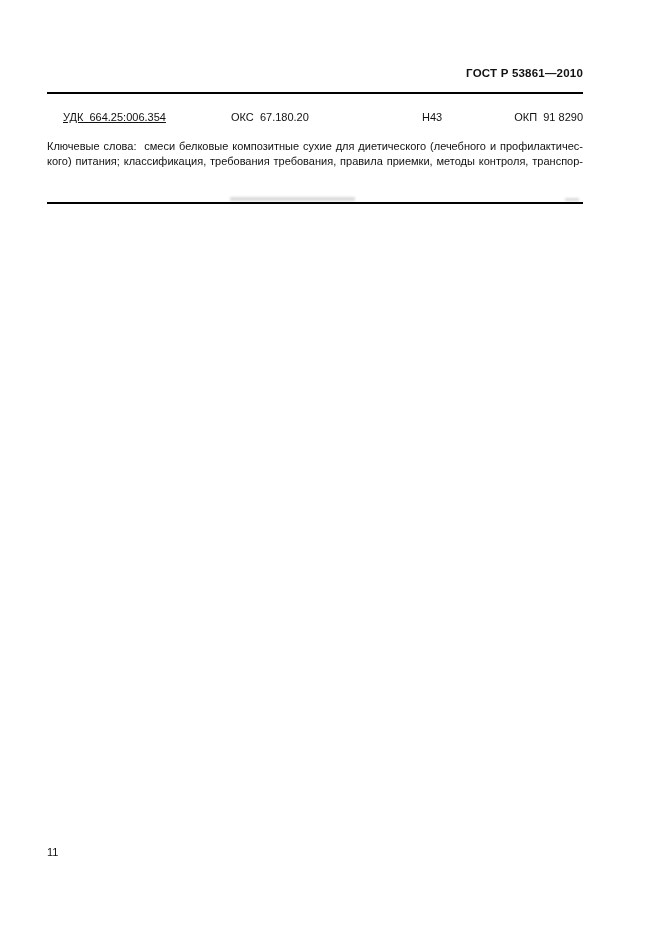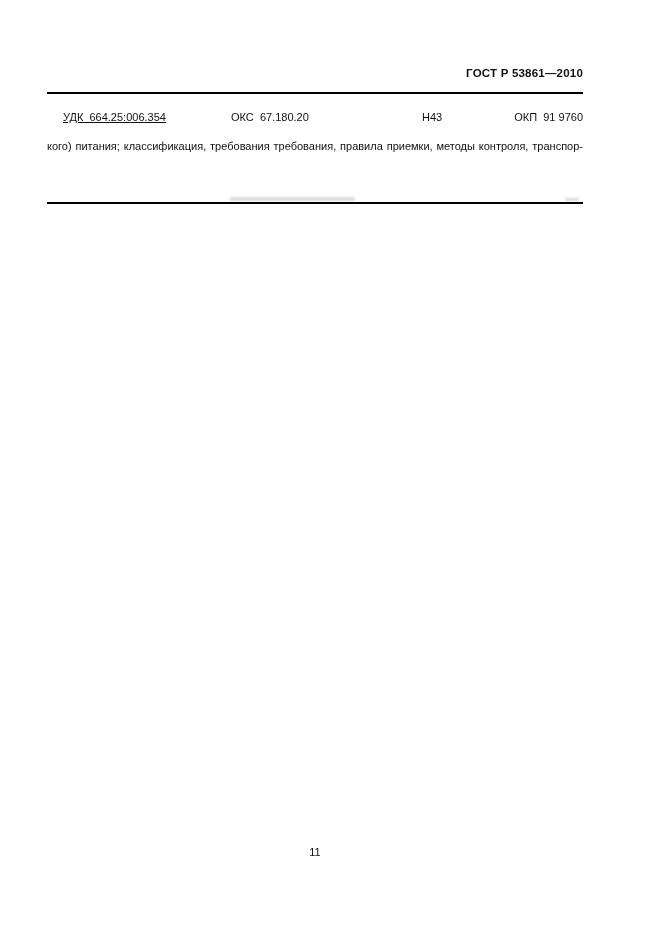--- a/index.html
+++ b/index.html
@@ -78,41 +78,42 @@
     filter: blur(1px);
     border-radius: 1px;
   }
   .artifact-1 { top: 197px; left: 230px; width: 125px; height: 4px; }
   .artifact-2 { top: 198px; left: 565px; width: 14px; height: 3px; }
   .page-number {
     position: absolute;
     top: 846px;
     left: 47px;
     width: 536px;
-    text-align: center;
+    text-align: left;
     font-size: 11px;
   }
 </style>
 </head>
 <body>
 
 <div class="page">
 
   <div class="doc-header">ГОСТ Р 53861—2010</div>
 
   <div class="rule rule-top"></div>
 
   <div class="class-row">
     <span class="udk">УДК  664.25:006.354</span>
     <span class="oks">ОКС  67.180.20</span>
     <span class="code">Н43</span>
-    <span class="okp">ОКП  91 9760</span>
+    <span class="okp">ОКП  91 8290</span>
   </div>
 
   <div class="keywords">
+    <div class="kw-line kw-just">Ключевые слова:  смеси белковые композитные сухие для диетического (лечебного и профилактичес-</div>
     <div class="kw-line kw-just">кого) питания; классификация, требования требования, правила приемки, методы контроля, транспор-</div>
   </div>
 
   <div class="artifact artifact-1"></div>
   <div class="artifact artifact-2"></div>
 
   <div class="rule rule-bottom"></div>
 
   <div class="page-number">11</div>
 

